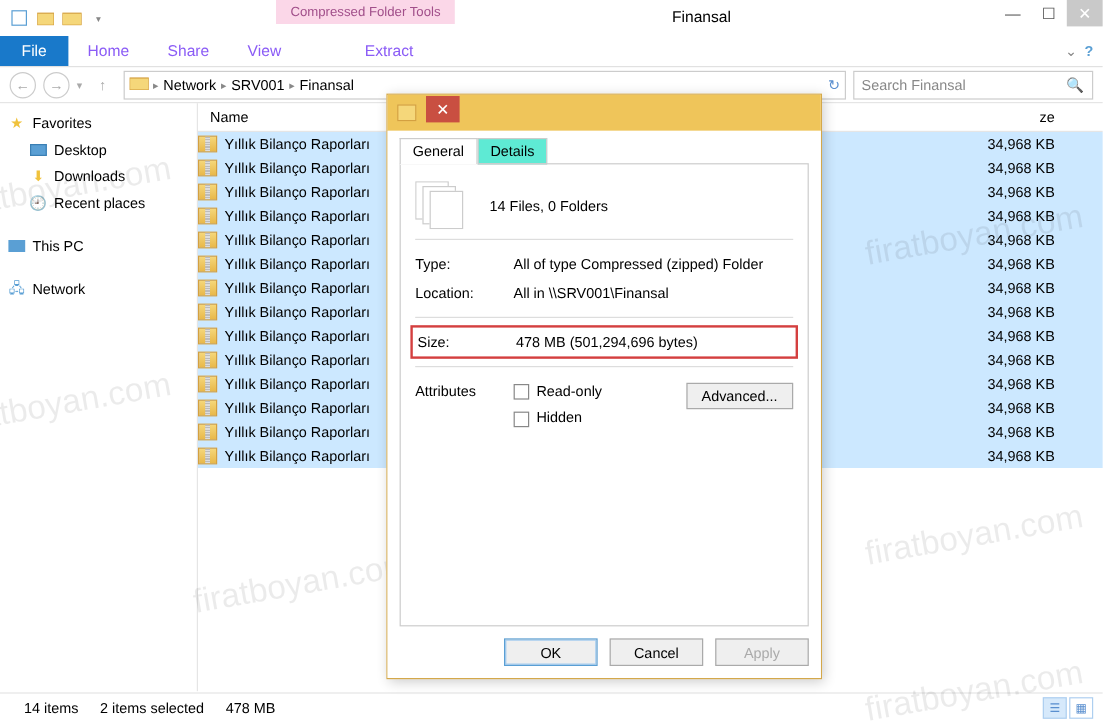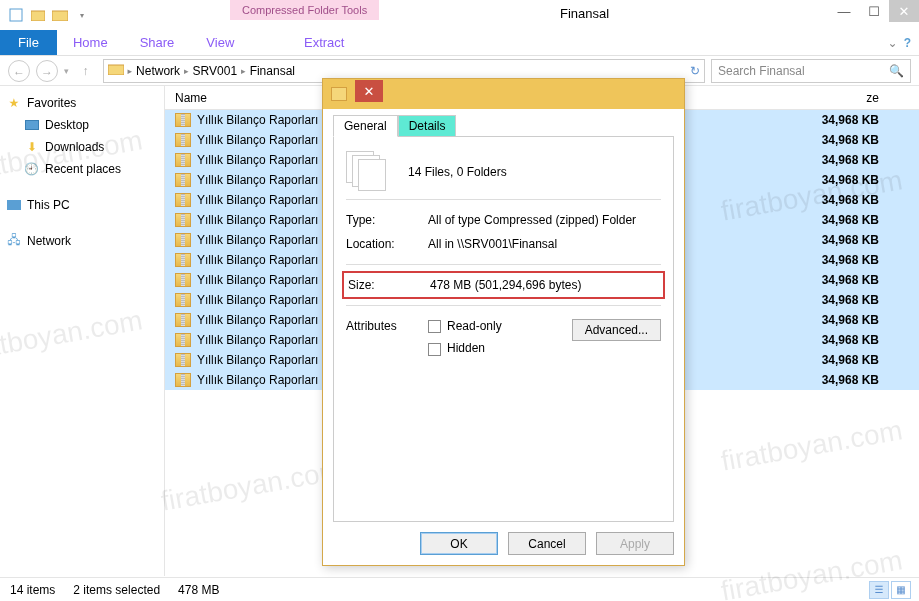--- a/index.html
+++ b/index.html
@@ -48,28 +48,28 @@
 .dl-icon { color: #f0c23c; }
 .clock-icon { color: #d4a95a; }
 .pc-icon { background: #5a9fd4; width: 14px; height: 10px; }
 .net-icon { color: #5a9fd4; }
 
 .filelist { flex: 1; position: relative; }
 .colhdr { height: 24px; border-bottom: 1px solid #e5e5e5; display: flex; align-items: center; padding-left: 10px; }
 .colhdr .c1 { width: 480px; }
 .colhdr .c2 { width: 70px; text-align: right; }
 .files { }
-.frow { height: 20px; display: flex; align-items: center; padding-left: 10px; background: #cce8ff; border-bottom: 0; }
+.frow { height: 20px; display: flex; align-items: center; background: #cce8ff; border-bottom: 0; }
 .frow .zip { width: 16px; height: 14px; background: linear-gradient(#f5d77a,#e8b84a); border: 1px solid #d4a040; margin-right: 6px; position: relative; }
 .frow .zip::after { content: ""; position: absolute; left: 5px; top: 0; width: 4px; height: 100%; background: repeating-linear-gradient(#bbb 0, #bbb 1px, #ddd 1px, #ddd 2px); }
 .frow .fname { width: 456px; }
-.frow .fsize { position: absolute; right: 40px; width: 70px; text-align: right; font-weight: bold; }
-
-
-.status { position: absolute; bottom: 0; left: 0; right: 0; height: 24px; border-top: 1px solid #e5e5e5; display: flex; align-items: center; padding: 0 10px; gap: 18px; }
+.frow .fsize { position: absolute; right: 40px; width: 70px; text-align: right; }
+
+
+.status { position: absolute; bottom: 0; left: 0; right: 0; height: 24px; border-top: 1px solid #e5e5e5; display: flex; align-items: center; padding: 0 20px; gap: 18px; }
 .status .icons { position: absolute; right: 8px; display: flex; gap: 2px; }
 .status .icons div { width: 20px; height: 18px; border: 1px solid #aecff0; display: flex; align-items: center; justify-content: center; font-size: 10px; color: #5a8fcf; }
 .status .icons .active { background: #d6e9fb; }
 
 
 .dialog { position: absolute; left: 322px; top: 78px; width: 363px; height: 488px; border: 1px solid #d4a84a; background: #fff; z-index: 100; box-shadow: 2px 2px 10px rgba(0,0,0,0.2); }
 .dlg-title { height: 30px; background: #efc55a; display: flex; align-items: center; padding: 0 8px; gap: 8px; }
 .dlg-title .ico { width: 16px; height: 14px; background: #f5d77a; border: 1px solid #d4a040; }
 .dlg-title .txt { flex: 1; color: #333; font-size: 13px; white-space: nowrap; overflow: hidden; }
 .dlg-close { width: 28px; height: 22px; background: #c94f41; color: #fff; display: flex; align-items: center; justify-content: center; margin-right: -6px; margin-top: -6px; font-size: 13px; }

